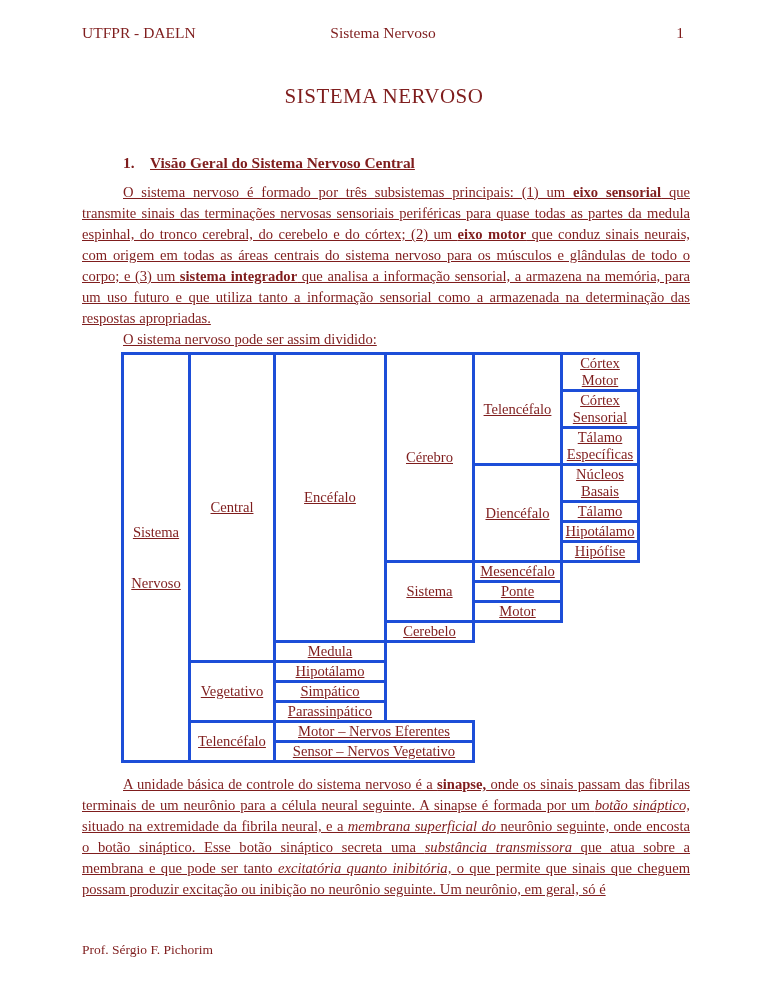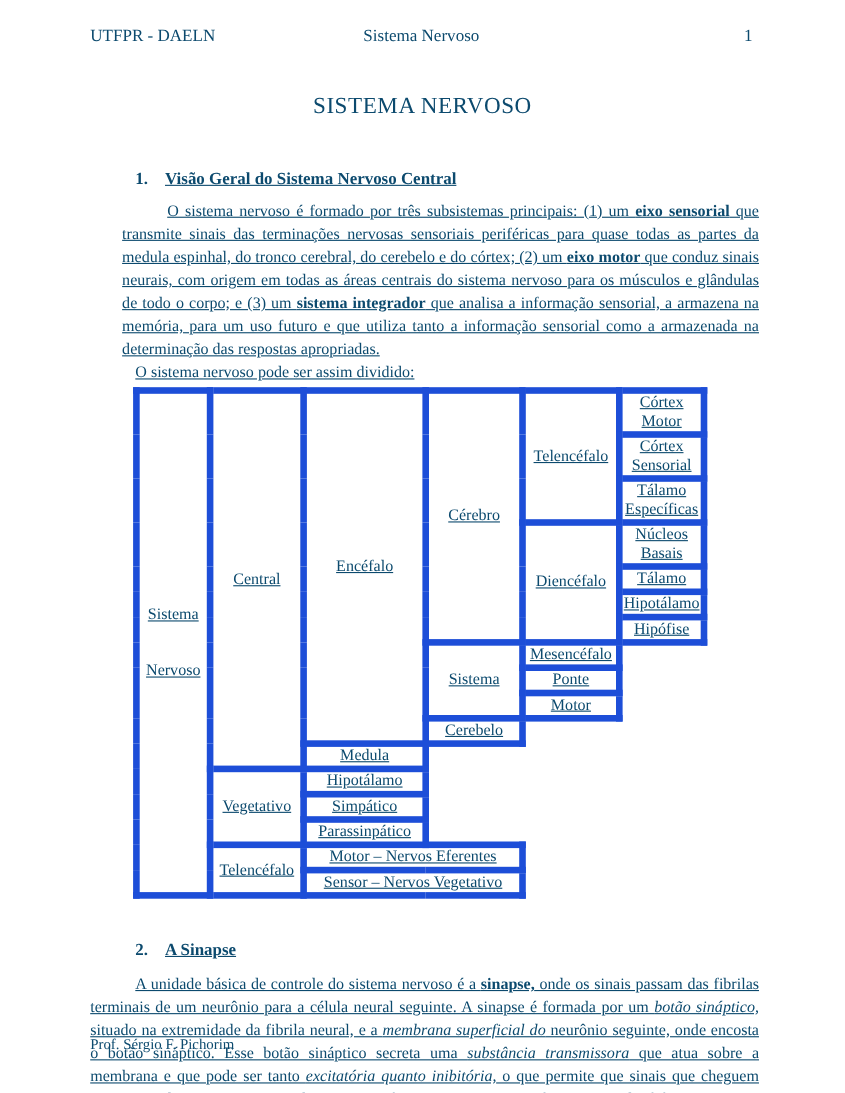--- a/index.html
+++ b/index.html
@@ -1,44 +1,44 @@
 <!DOCTYPE html>
 <html><head>
 <meta charset="utf-8">
 <style>
   * { margin:0; padding:0; box-sizing:border-box; }
   html,body { background:#ffffff; }
   .page {
     position:relative; width:768px; height:994px; background:#ffffff;
-    color:#0c4a6e; font-family:"Liberation Serif","DejaVu Serif",serif;
+    color:#7f1d1d; font-family:"Liberation Serif","DejaVu Serif",serif;
     overflow:hidden;
   }
   .hdr { position:absolute; top:24px; left:82px; width:608px; display:flex; font-size:15.5px; }
   .hdr > div { flex:1; }
   .hdr-center { text-align:center; }
   .hdr-right { text-align:right; padding-right:6px; }
 
   .doc-title { position:absolute; top:84px; left:0; width:100%; text-align:center;
     font-size:21px; letter-spacing:.5px; font-weight:normal; }
 
   .content { position:absolute; top:152px; left:82px; width:608px;
     font-size:14.6px; line-height:21px; text-align:justify;text-decoration:underline; }
 
   h2.sec { font-size:15.4px; font-weight:bold; line-height:21px; text-align:left; padding-left:41px; }
   h2.sec .num { display:inline-block; min-width:27px; }
   h2.sec-2 { margin-top:36px; }
   p.body { text-indent:41px; }
-  p.p1 { margin-top:9px;margin-left:29px; }
+  p.p1 { margin-top:9px; }
   p.p3 { margin-top:11px; }
   .b { font-weight:bold; }
   .i { font-style:italic; }
 
   table.nstable { margin:2px 0 0 39px; border-collapse:collapse; table-layout:fixed;
     width:516px; font-size:14.6px; }
-  .nstable td { border:6px solid #1d4ed8; text-align:center; vertical-align:middle;
+  .nstable td { border:3px solid #1d4ed8; text-align:center; vertical-align:middle;
     padding:0 1px; line-height:17px; white-space:nowrap; overflow:hidden; }
   .nstable td.wrap { white-space:normal; }
   .nstable td.x { border:none; }
   .nstable tr.d { height:35px; }
   .nstable tr.s { height:18.5px; }
   .root-gap { height:34px; }
 
   .footer { position:absolute; top:942px; left:82px; font-size:13.5px; }
 </style>
 </head>
@@ -143,23 +143,20 @@
         <td colspan="2">Motor – Nervos Eferentes</td>
         <td class="x" colspan="2"></td>
       </tr>
       <tr class="s">
         <td colspan="2">Sensor – Nervos Vegetativo</td>
         <td class="x" colspan="2"></td>
       </tr>
     </tbody>
       </table>
 
-    <h2 class="sec sec-2">
-      <span class="num">2.</span><span>A Sinapse</span>
-    </h2>
 
     <p class="body p3"><span>A unidade básica de controle do sistema nervoso é a </span><span class="b">sinapse,</span><span> onde os sinais passam das fibrilas terminais de um neurônio para a célula neural seguinte.  A sinapse é formada por um </span><span class="i">botão sináptico,</span><span> situado na extremidade da fibrila neural, e a </span><span class="i">membrana superficial do</span><span> neurônio seguinte, onde encosta o botão sináptico.  Esse botão sináptico secreta uma </span><span class="i">substância transmissora</span><span> que atua sobre a membrana e que pode ser tanto </span><span class="i">excitatória quanto inibitória,</span><span> o que permite que sinais que cheguem possam produzir excitação ou inibição no neurônio seguinte.  Um neurônio, em geral, só é</span></p>
 
   </div>
 
   <div class="footer">Prof. Sérgio F. Pichorim</div>
 
 </div>
 
 </body></html>

